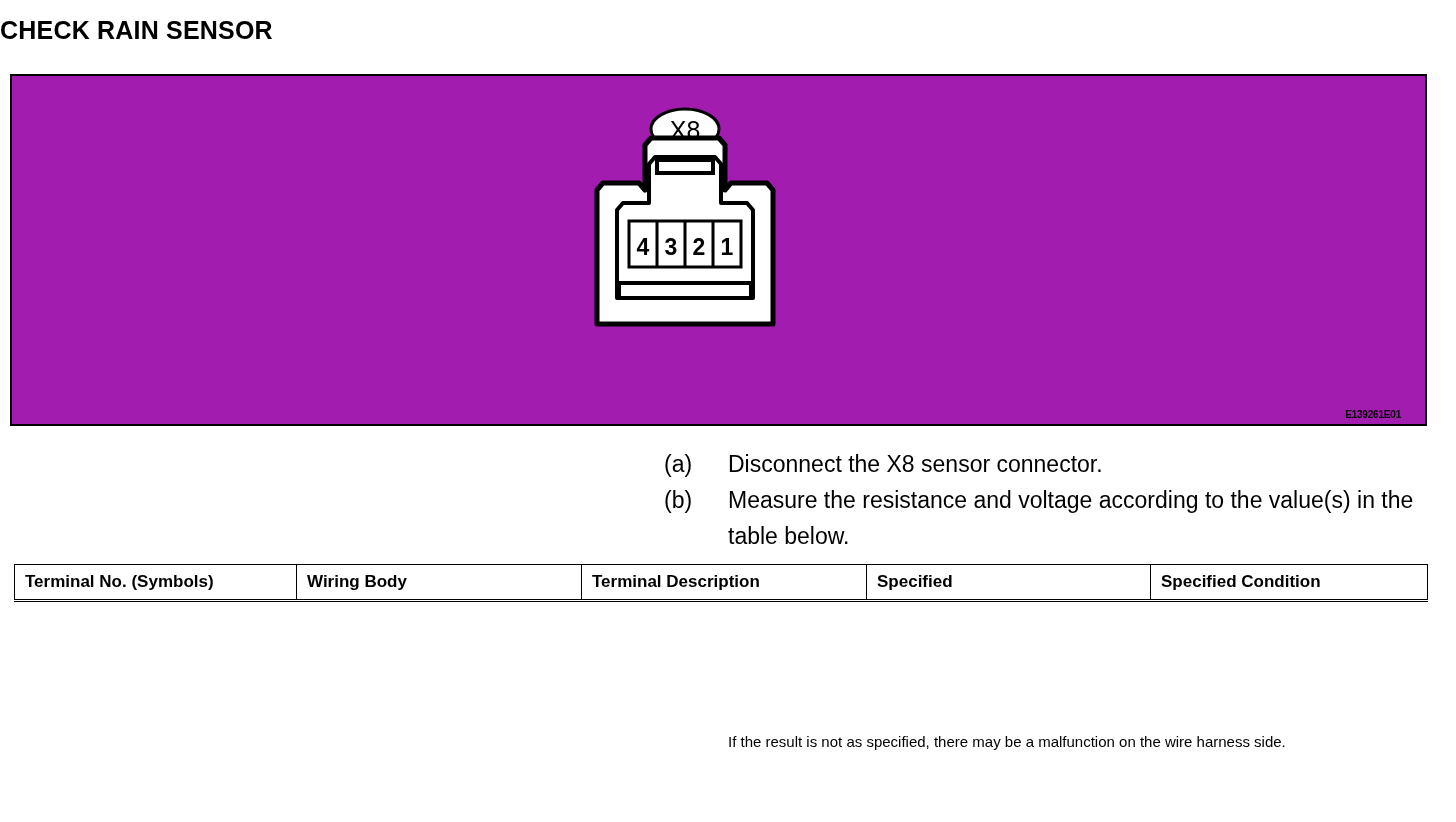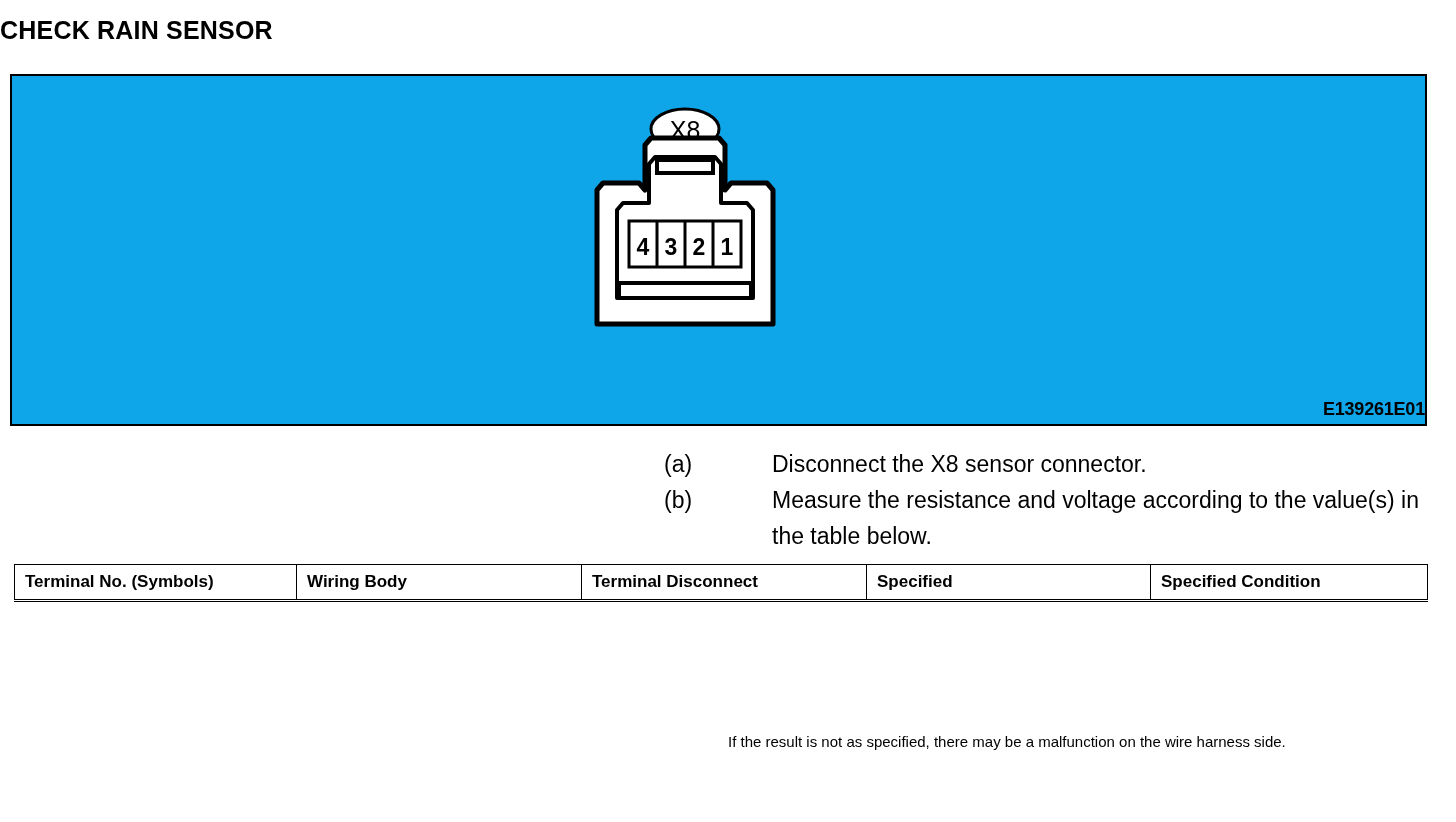--- a/index.html
+++ b/index.html
@@ -30,28 +30,28 @@
 
   
   #figure-box {
     position: absolute;
     left: 10px;
     top: 74px;
     width: 1417px;
     height: 352px;
     border: 2px solid #000000;
     box-sizing: border-box;
-    background: #0ea5e9;
+    background: #a21caf;
   }
 
   #figure-id {
     position: absolute;
-    right: 0;
+    right: 24px;
     bottom: 4px;
-    font-size: 18px;
+    font-size: 10px;
     font-weight: bold;
     letter-spacing: -0.2px;
   }
 
   #connector-figure {
     position: absolute;
     left: 50%;
     top: 26px;
     transform: translateX(-50%);
   }
@@ -68,21 +68,20 @@
   .step-row {
     display: flex;
     align-items: flex-start;
   }
   .step-label {
     width: 64px;
     flex: 0 0 64px;
   }
   .step-text {
     flex: 1 1 auto;
-    margin-left: 44px;
   }
 
   
   #spec-table {
     position: absolute;
     left: 14px;
     top: 564px;
     width: 1413px;
     border-collapse: collapse;
     table-layout: fixed;
@@ -188,21 +187,21 @@
     <col class="c1">
       <col class="c2">
       <col class="c3">
       <col class="c4">
       <col class="c5">
   </colgroup>
   <thead>
     <tr>
       <th>Terminal No. (Symbols)</th>
       <th>Wiring Body</th>
-      <th>Terminal Disconnect</th>
+      <th>Terminal Description</th>
       <th>Specified</th>
       <th>Specified Condition</th>
     </tr>
   </thead>
   <tbody>
   </tbody>
 </table>
 
 <div id="footer-note">If the result is not as specified, there may be a malfunction on the wire harness side.</div>
 

